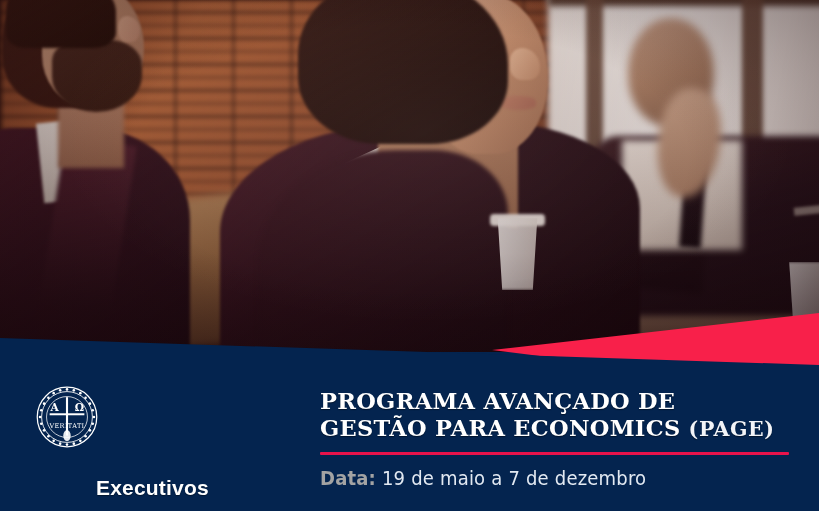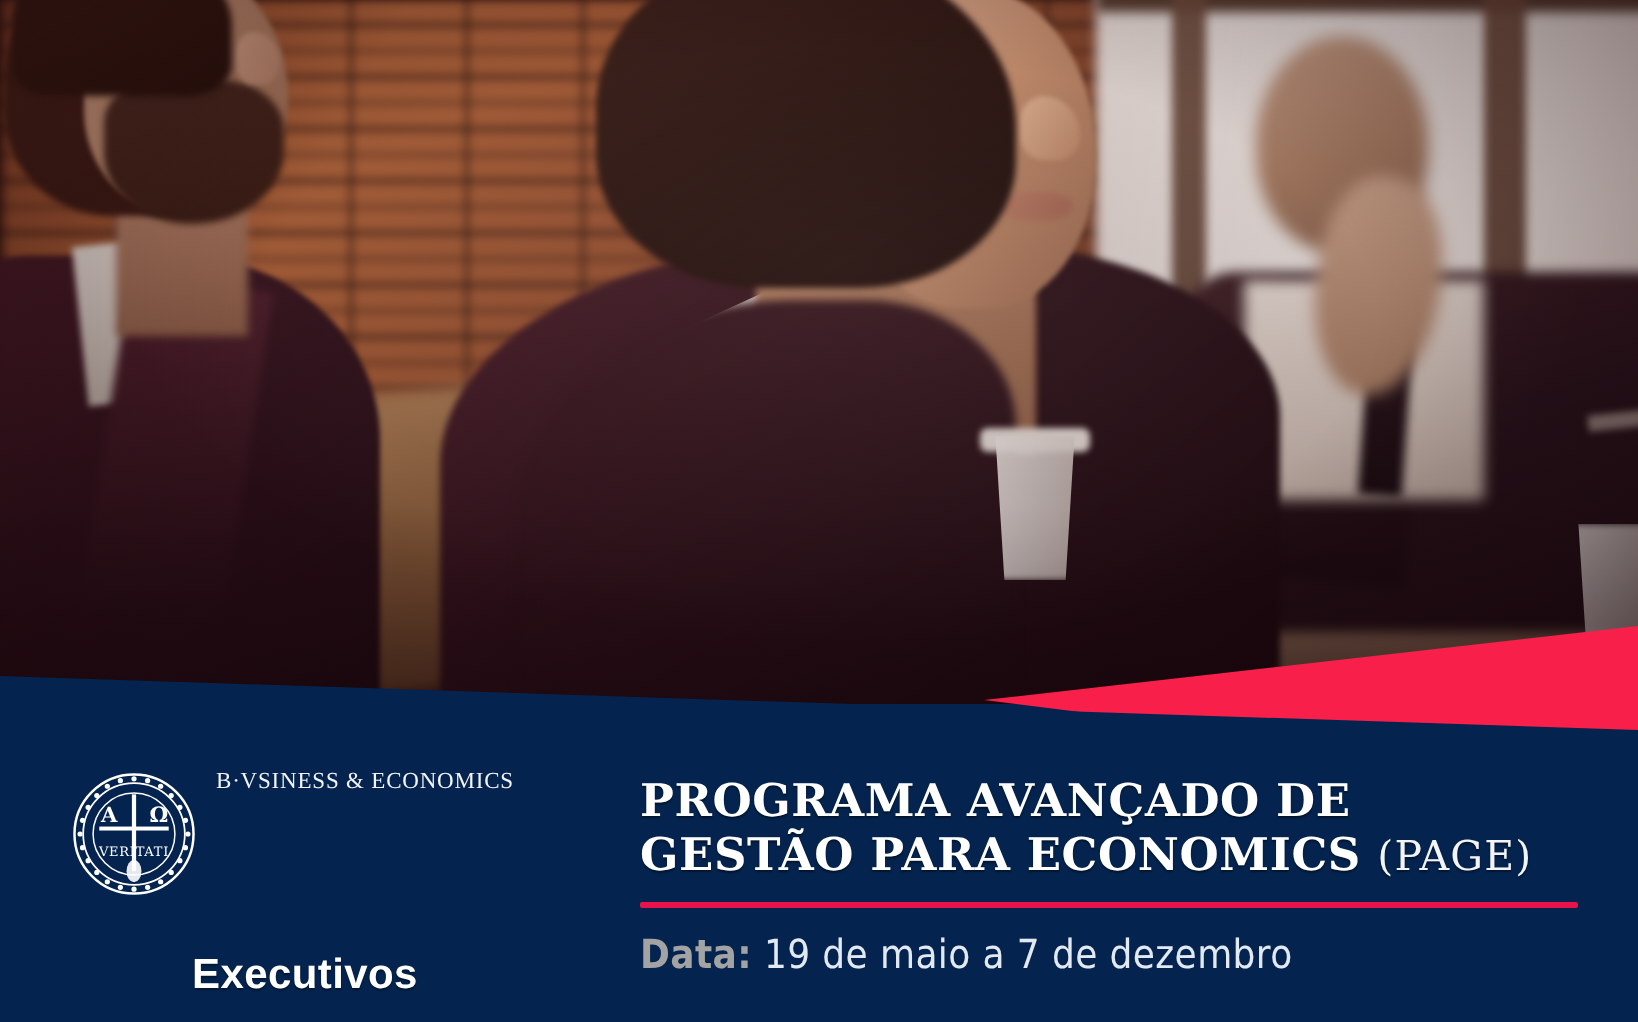--- a/index.html
+++ b/index.html
@@ -449,21 +449,21 @@
     font-family:"DejaVu Serif", serif;
     font-weight:bold;
     font-size:22.5px;
     line-height:27px;
     letter-spacing:0.3px;
     color:#ffffff;
     text-shadow:0 1px 1px rgba(0,0,0,.45);
     white-space:nowrap;
   }
   .prog-title .page-tag {
-    font-weight:400;
+    font-weight:700;
     font-size:20.5px;
     letter-spacing:0.6px;
     color:#f2f4f8;
   }
   .rule {
     width:469px;
     height:3px;
     background:#e8134b;
     margin-top:9px;
     border-radius:1px;
@@ -581,21 +581,20 @@
       </g>
       <rect x="48.3" y="18" width="3.4" height="62" fill="#ffffff"></rect>
       <rect x="22" y="44" width="56" height="3.2" fill="#ffffff"></rect>
       <text x="30" y="40" font-family="DejaVu Serif, serif" font-size="17" font-weight="bold" fill="#ffffff" text-anchor="middle">A</text>
       <text x="70" y="40" font-family="DejaVu Serif, serif" font-size="17" font-weight="bold" fill="#ffffff" text-anchor="middle">Ω</text>
       <text x="50" y="68" font-family="DejaVu Serif, serif" font-size="10.5" letter-spacing="0.6" fill="#ffffff" text-anchor="middle">VERITATI</text>
       <ellipse cx="50" cy="80" rx="6" ry="9" fill="#ffffff" opacity="0.9"></ellipse>
     </svg>
 
     <div class="wordmark">
-      <span class="wm-sub">B·VSINESS &amp; ECONOMICS</span>
     </div>
   </div>
 
   <div class="executivos">Executivos</div>
 
   <div class="right-block">
     <div class="prog-title">
       <span>PROGRAMA AVANÇADO DE</span><br>
       <span>GESTÃO PARA ECONOMICS</span>
       <span class="page-tag">(PAGE)</span>

